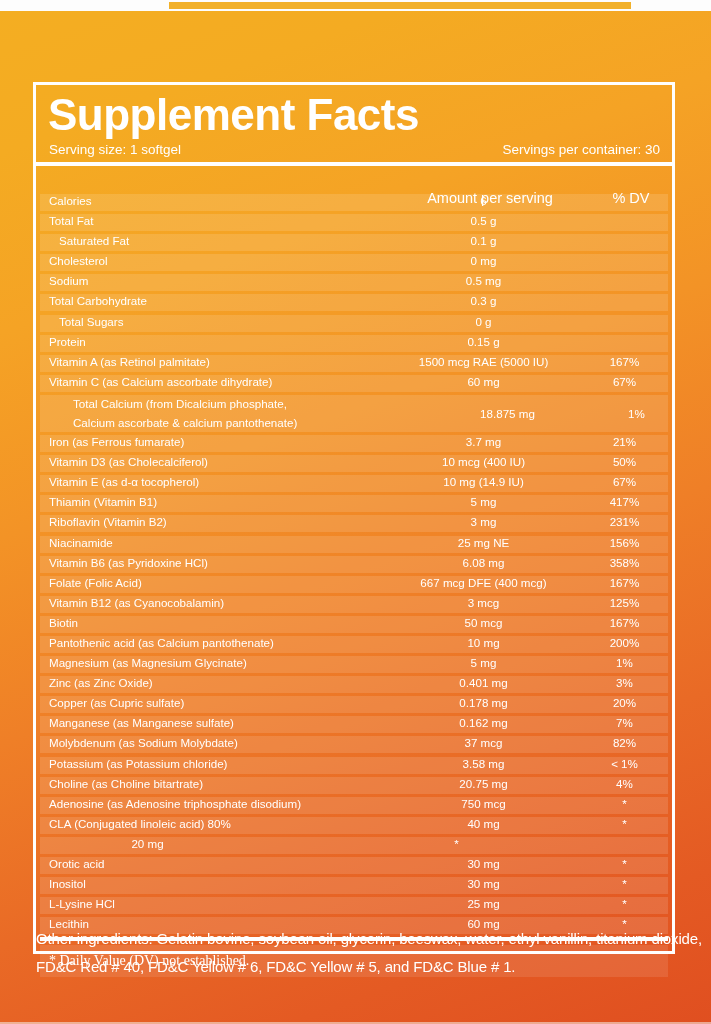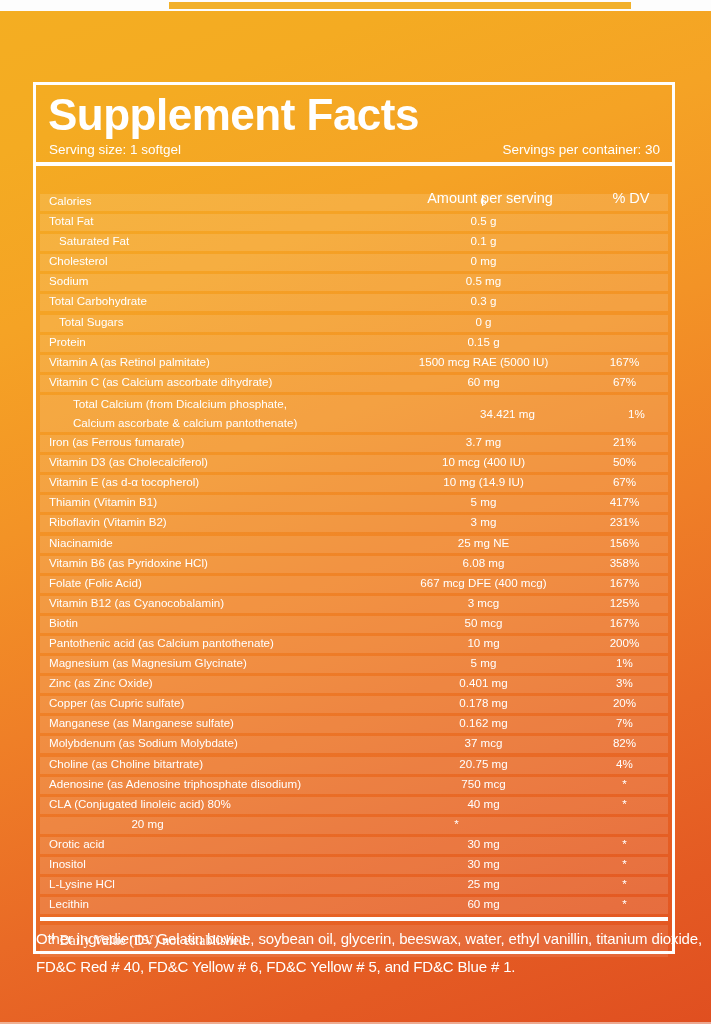--- a/index.html
+++ b/index.html
@@ -261,21 +261,21 @@
           <div class="c-amt">1500 mcg RAE (5000 IU)</div>
           <div class="c-dv">167%</div>
         </div>
         <div class="row">
           <div class="c-name">Vitamin C (as Calcium ascorbate dihydrate)</div>
           <div class="c-amt">60 mg</div>
           <div class="c-dv">67%</div>
         </div>
         <div class="row tall">
           <div class="c-name">Total Calcium (from Dicalcium phosphate,<span class="l2">Calcium ascorbate &amp; calcium pantothenate)</span></div>
-          <div class="c-amt">34.421 mg</div>
+          <div class="c-amt">18.875 mg</div>
           <div class="c-dv">1%</div>
         </div>
         <div class="row">
           <div class="c-name">Iron (as Ferrous fumarate)</div>
           <div class="c-amt">3.7 mg</div>
           <div class="c-dv">21%</div>
         </div>
         <div class="row">
           <div class="c-name">Vitamin D3 (as Cholecalciferol)</div>
           <div class="c-amt">10 mcg (400 IU)</div>
@@ -345,20 +345,25 @@
           <div class="c-name">Manganese (as Manganese sulfate)</div>
           <div class="c-amt">0.162 mg</div>
           <div class="c-dv">7%</div>
         </div>
         <div class="row">
           <div class="c-name">Molybdenum (as Sodium Molybdate)</div>
           <div class="c-amt">37 mcg</div>
           <div class="c-dv">82%</div>
         </div>
         <div class="row">
+          <div class="c-name">Potassium (as Potassium chloride)</div>
+          <div class="c-amt">3.58 mg</div>
+          <div class="c-dv">&lt; 1%</div>
+        </div>
+        <div class="row">
           <div class="c-name">Choline (as Choline bitartrate)</div>
           <div class="c-amt">20.75 mg</div>
           <div class="c-dv">4%</div>
         </div>
         <div class="row">
           <div class="c-name">Adenosine (as Adenosine triphosphate disodium)</div>
           <div class="c-amt">750 mcg</div>
           <div class="c-dv">*</div>
         </div>
         <div class="row">

